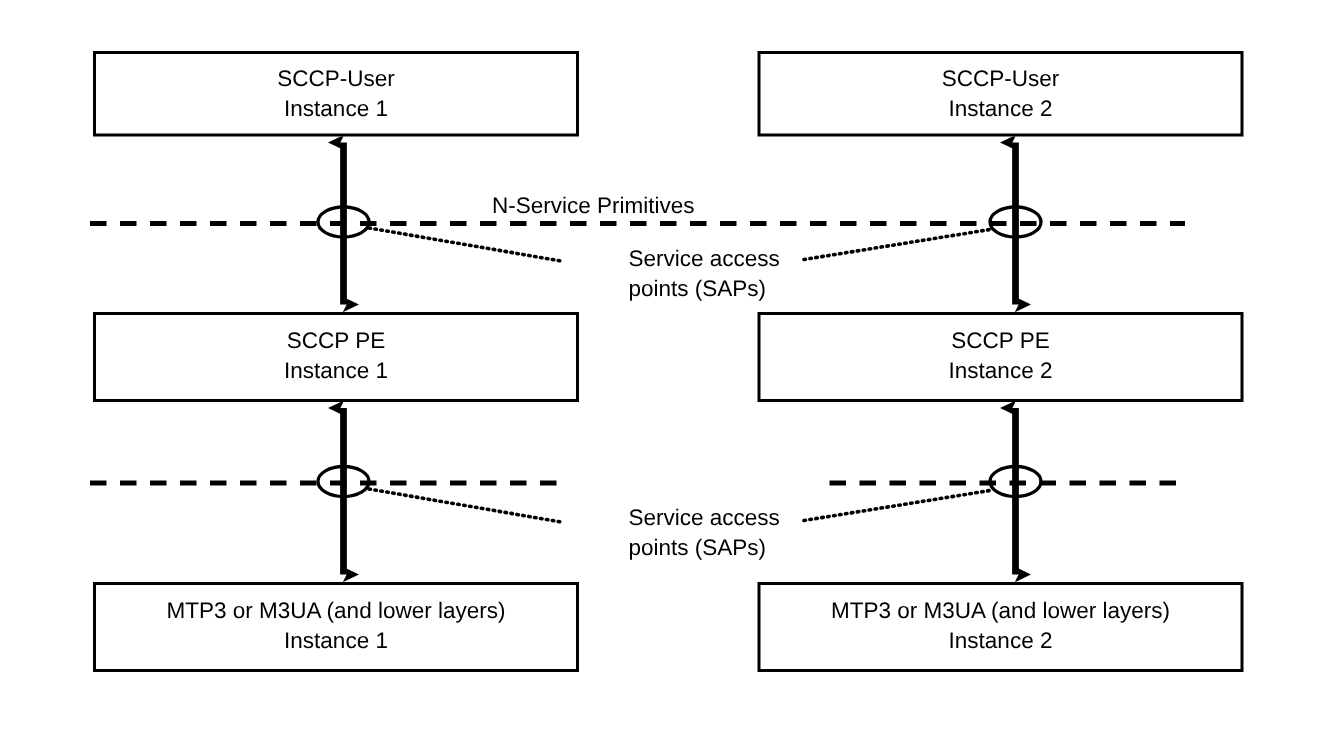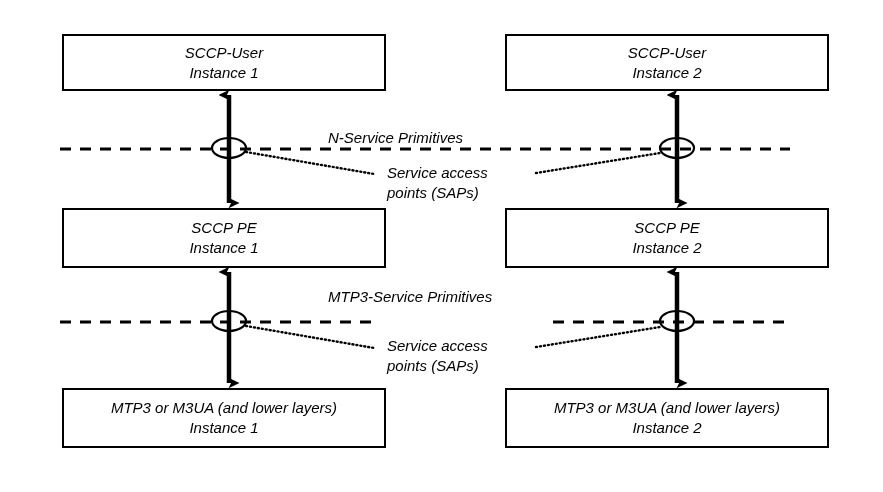--- a/index.html
+++ b/index.html
@@ -11,21 +11,20 @@
   body {
     font-family: "Liberation Sans", sans-serif;
     color: #000000;
   }
   #diagram-root {
     position: relative;
     width: 883px;
     height: 492px;
     background: #ffffff;
     overflow: hidden;
-    font-style: italic;
   }
   #diagram-svg {
     position: absolute;
     top: 0;
     left: 0;
     width: 883px;
     height: 492px;
     display: block;
   }
   .node-box {
@@ -54,20 +53,21 @@
     color: #000000;
     white-space: nowrap;
     z-index: 4;
   }
   .free-label.two-line {
     white-space: normal;
     text-align: left;
   }
   .free-label span {
     display: block;
+    margin-left: 32px;
   }
 </style>
 </head>
 <body>
 
 <div id="diagram-root">
 
   <svg id="diagram-svg" viewBox="0 0 883 492">
     <defs>
       <marker id="arrowUp" markerWidth="12" markerHeight="12" refX="6" refY="10.5" orient="auto-start-reverse" markerUnits="userSpaceOnUse">
@@ -133,20 +133,19 @@
     <span class="node-line">Instance 2</span>
   </div>
 
   <div class="free-label" style="left:328px; top:128px;">N-Service Primitives</div>
 
   <div class="free-label two-line" style="left:387px; top:163px;">
     <span>Service access</span>
     <span>points (SAPs)</span>
   </div>
 
-  <div class="free-label" style="left:328px; top:287px;">MTP3-Service Primitives</div>
 
   <div class="free-label two-line" style="left:387px; top:336px;">
     <span>Service access</span>
     <span>points (SAPs)</span>
   </div>
 
 </div>
 
 </body></html>

